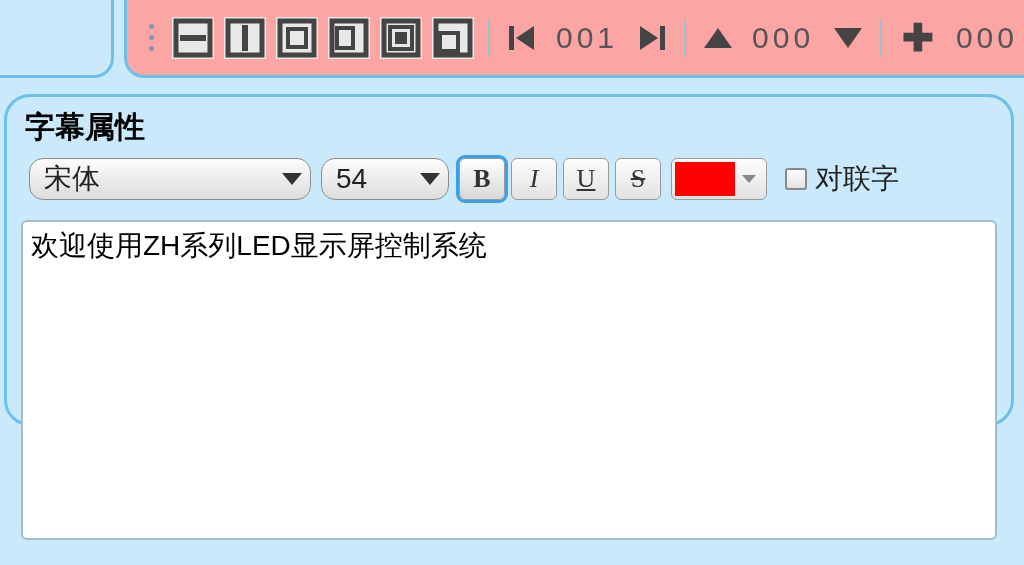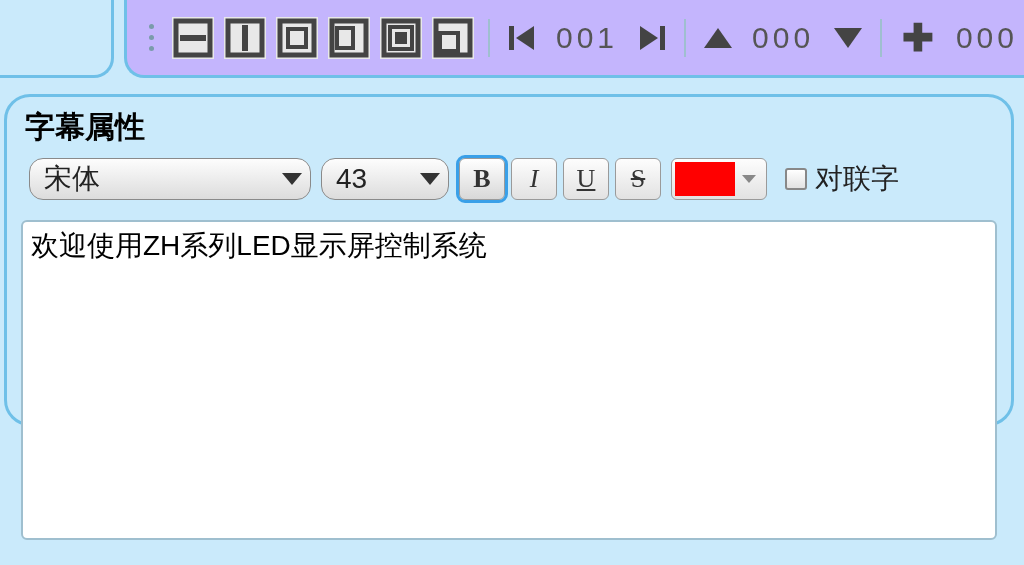--- a/index.html
+++ b/index.html
@@ -26,21 +26,21 @@
       margin-right: 10px;
     }
     .toolbar-top {
       flex: 1;
       display: flex;
       align-items: center;
       border: 3px solid #6fc0e8;
       border-top: none;
       border-right: none;
       border-radius: 0 0 0 20px;
-      background: #c4b5fd;
+      background: #fca5a5;
       padding-left: 22px;
       gap: 10px;
     }
     .dots-handle {
       display: inline-flex;
       flex-direction: column;
       gap: 6px;
       margin-right: 8px;
     }
     .dots-handle span {
@@ -288,21 +288,21 @@
 
 <div class="panel">
   <div class="panel-title">字幕属性</div>
 
   <div class="format-row">
     <div class="combo combo-font">
       <span class="combo-label">宋体</span>
       <span class="combo-arrow"></span>
     </div>
     <div class="combo combo-size">
-      <span class="combo-label">43</span>
+      <span class="combo-label">54</span>
       <span class="combo-arrow"></span>
     </div>
 
     <div class="style-group">
       <div class="style-btn active">
         <span>B</span>
       </div>
       <div class="style-btn">
         <span class="i-label">I</span>
       </div>

